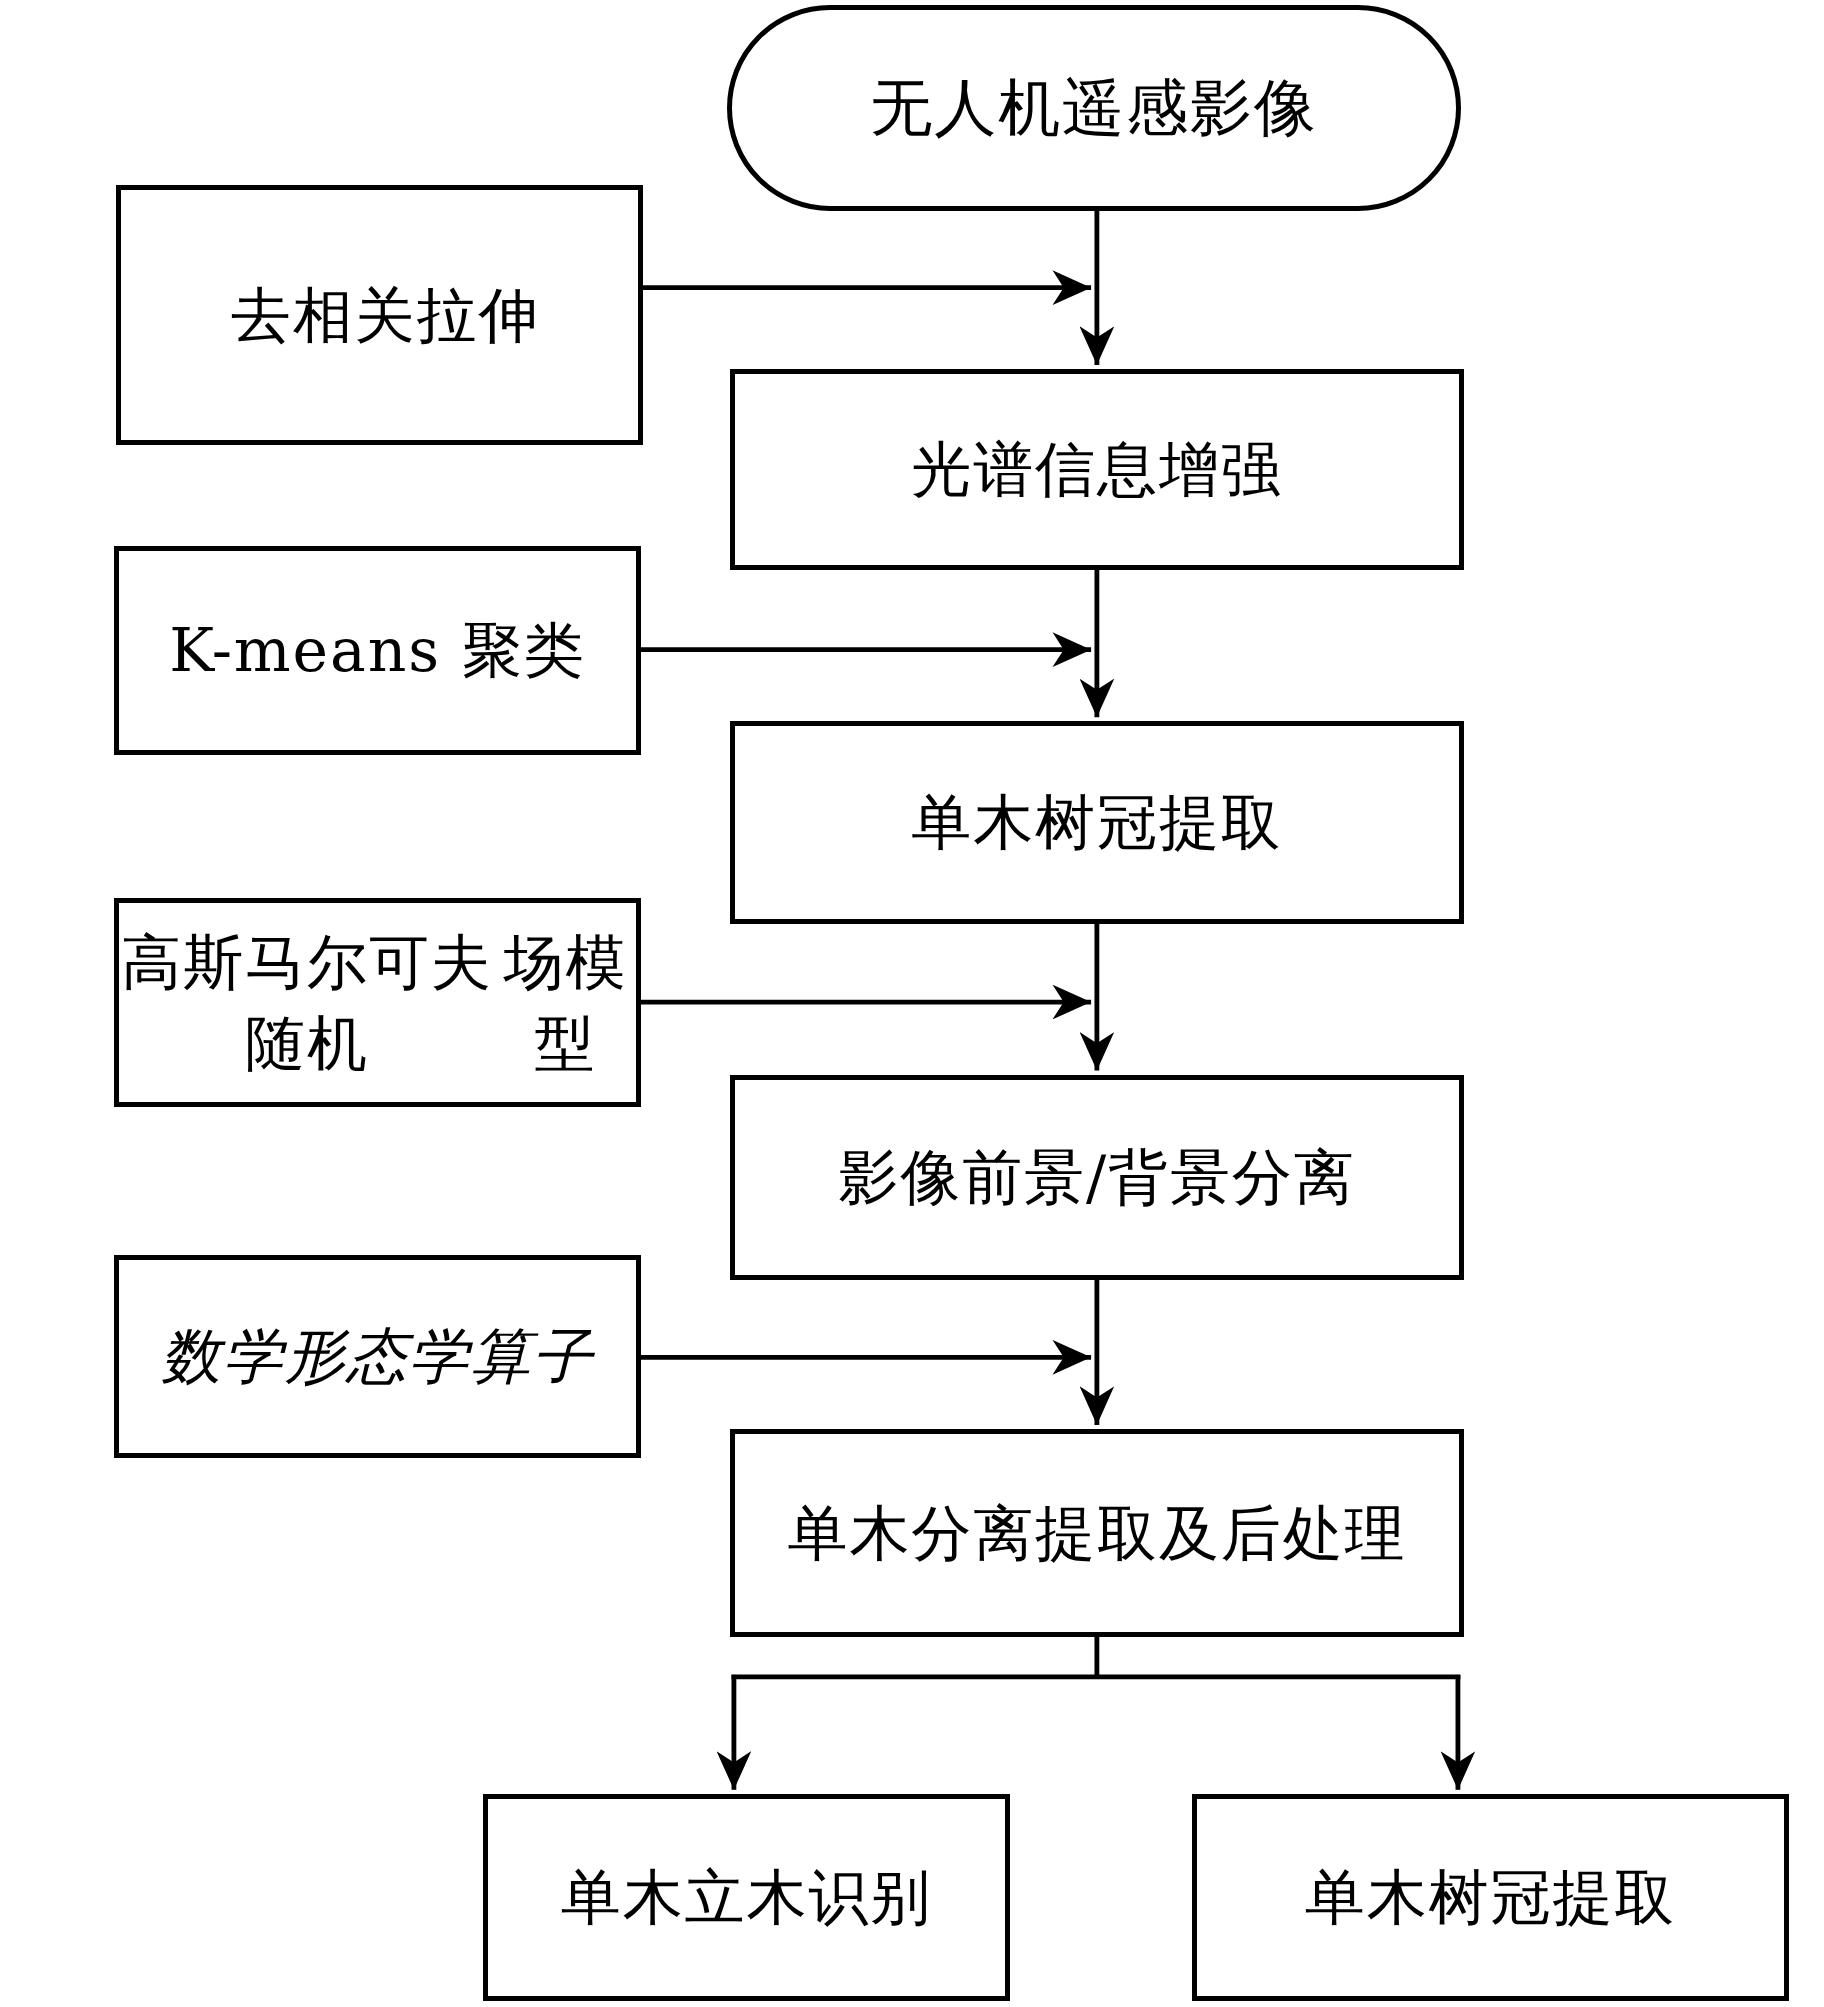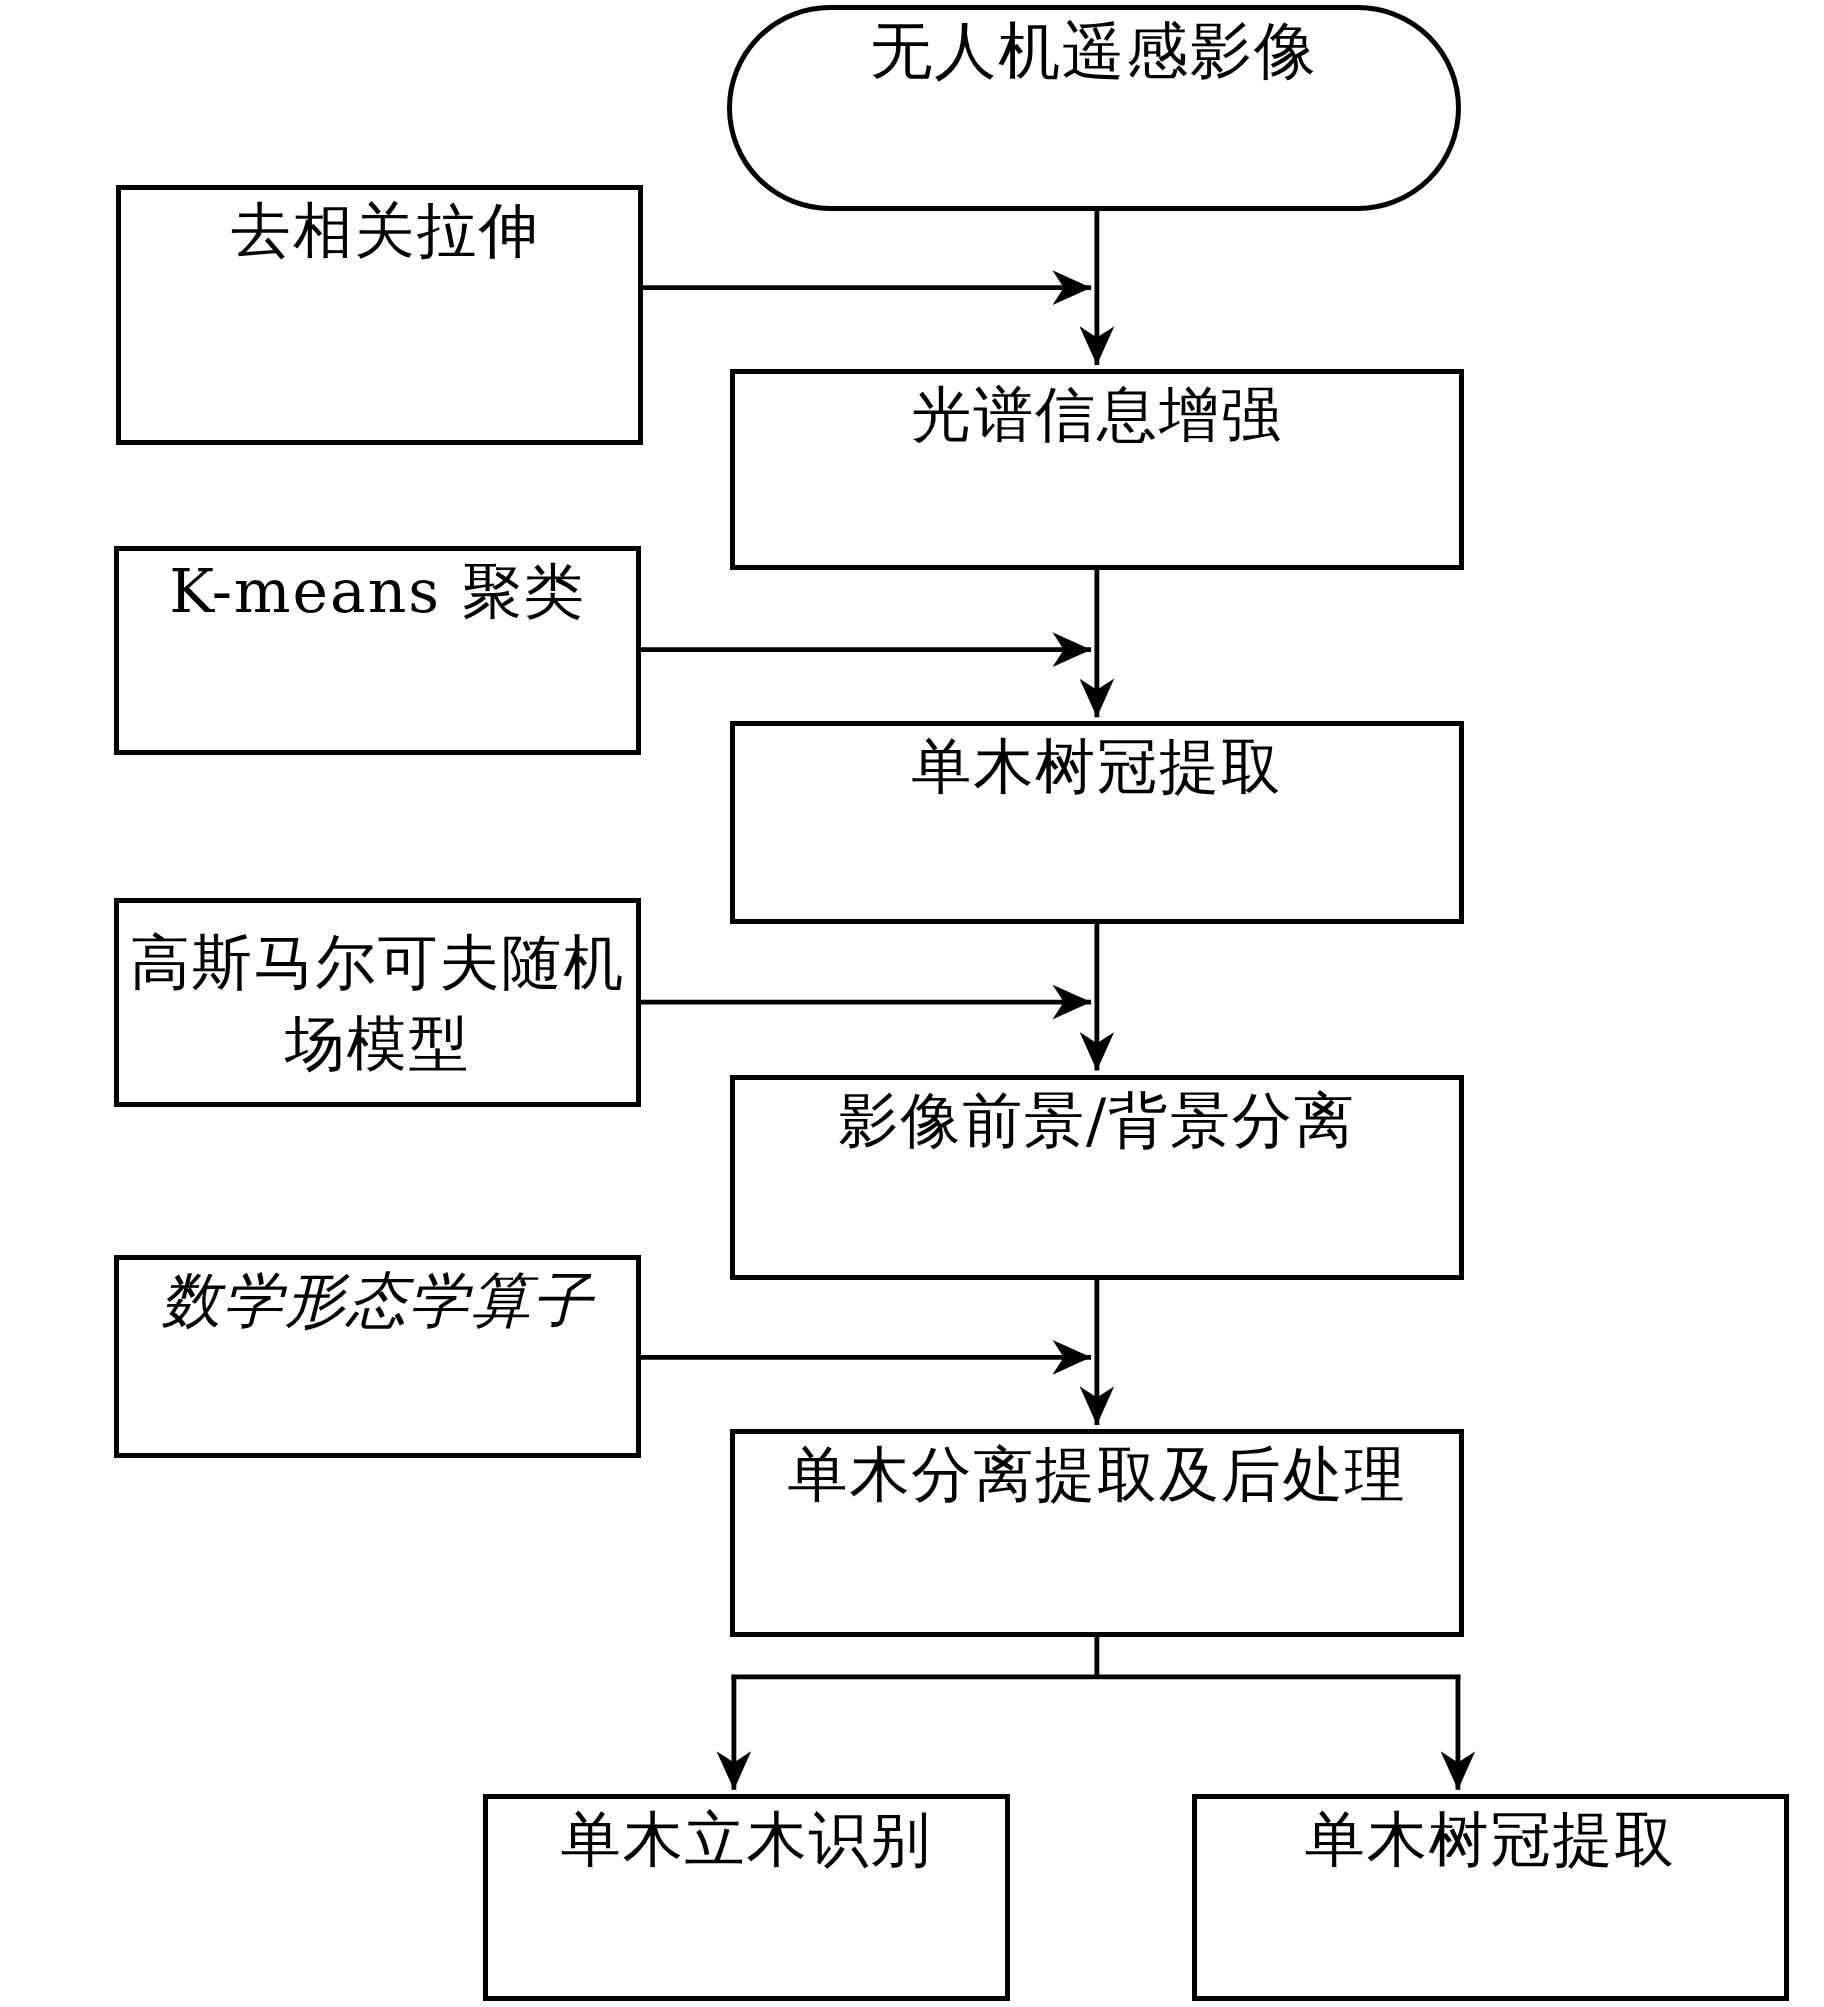--- a/index.html
+++ b/index.html
@@ -21,33 +21,34 @@
     top: 0;
     width: 1825px;
     height: 2007px;
   }
   .node {
     position: absolute;
     box-sizing: border-box;
     background: #ffffff;
     border: 5.8px solid #000000;
     display: flex;
+    align-items: center;
     justify-content: center;
     text-align: center;
     font-size: 60px;
     line-height: 81px;
     letter-spacing: 1.9px;
     white-space: nowrap;
   }
   .node.stadium {
     border-radius: 103px;
     font-size: 62px;
   }
   .node.multiline {
-    flex-direction: column;
+    flex-direction: row;
     white-space: normal;
   }
   
   .stadium-uav   { left: 727px;  top: 4.8px;    width: 734px; height: 206px; }
   .box-spectral  { left: 730px;  top: 369px;  width: 734px; height: 201px; }
   .box-pixel     { left: 730px;  top: 721px;  width: 734px; height: 203px; }
   .box-fgbg      { left: 730px;  top: 1075px; width: 734px; height: 205px; }
   .box-treesep   { left: 730px;  top: 1429px; width: 734px; height: 208px; }
   
   .box-decorr    { left: 116px;  top: 185px;  width: 527px; height: 260px; padding-left: 12px; }

